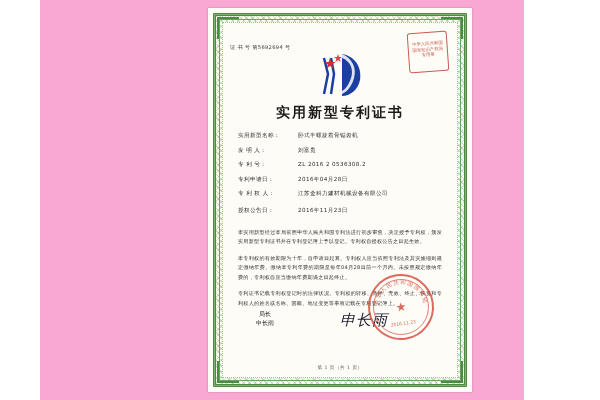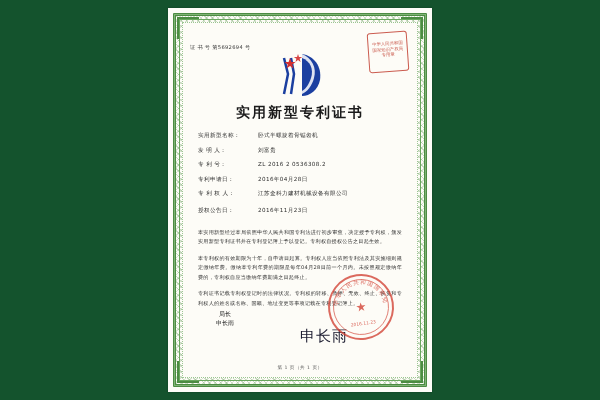--- a/index.html
+++ b/index.html
@@ -5,24 +5,25 @@
   html, body {
     margin: 0;
     padding: 0;
     width: 600px;
     height: 400px;
     background: #ffffff;
     font-family: "DejaVu Sans", sans-serif;
   }
   #stage {
     position: relative;
-    width: 600px;
+    width: 484px;
     height: 400px;
-    background: #14532d;
+    background: #f9a8d4;
     overflow: hidden;
+    margin-left: 40px;
   }
 
   
   .cert {
     position: absolute;
     left: 168px;
     top: 8px;
     width: 264px;
     height: 384px;
     background: #fdfcf7;
@@ -175,24 +176,25 @@
     left: 26px;
     bottom: 46px;
     font-size: 6px;
     color: #222;
     line-height: 1.6;
     text-align: center;
   }
   .sig-hand {
     position: absolute;
     left: 110px;
-    bottom: 28px;
+    bottom: 44px;
     font-size: 15px;
     color: #1a1a2e;
     font-family: "DejaVu Serif", serif;
+    font-style: italic;
     letter-spacing: 1px;
   }
   .big-seal {
     position: absolute;
     right: 16px;
     bottom: 34px;
     width: 62px;
     height: 62px;
     border-radius: 50%;
     border: 2px solid #d0392b;

